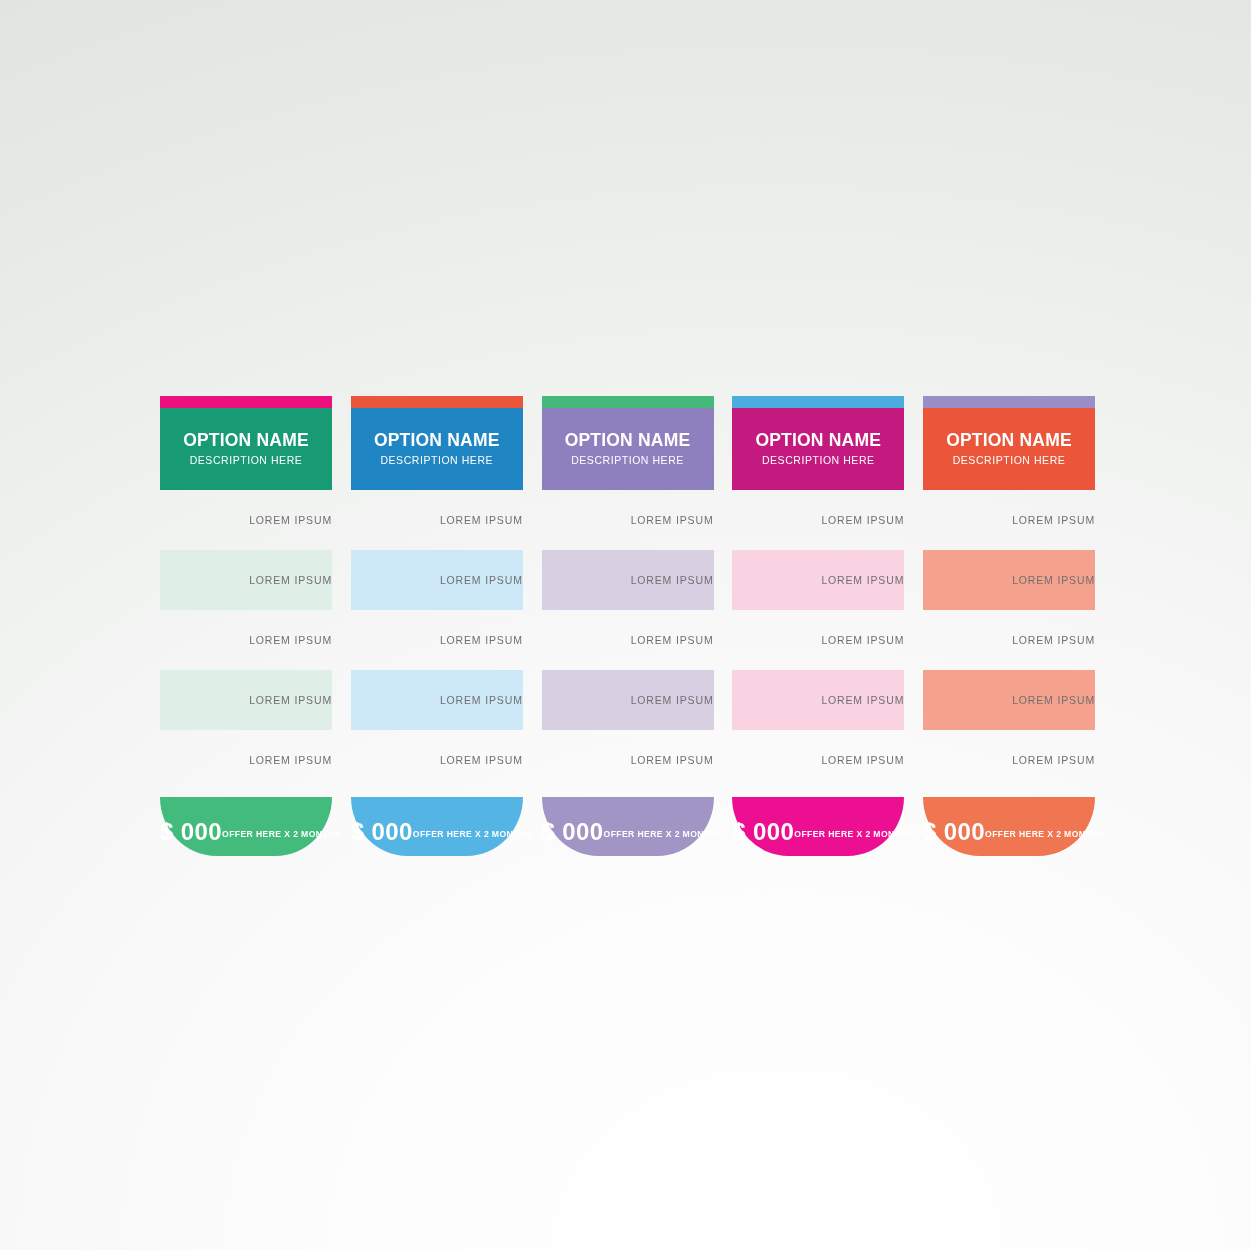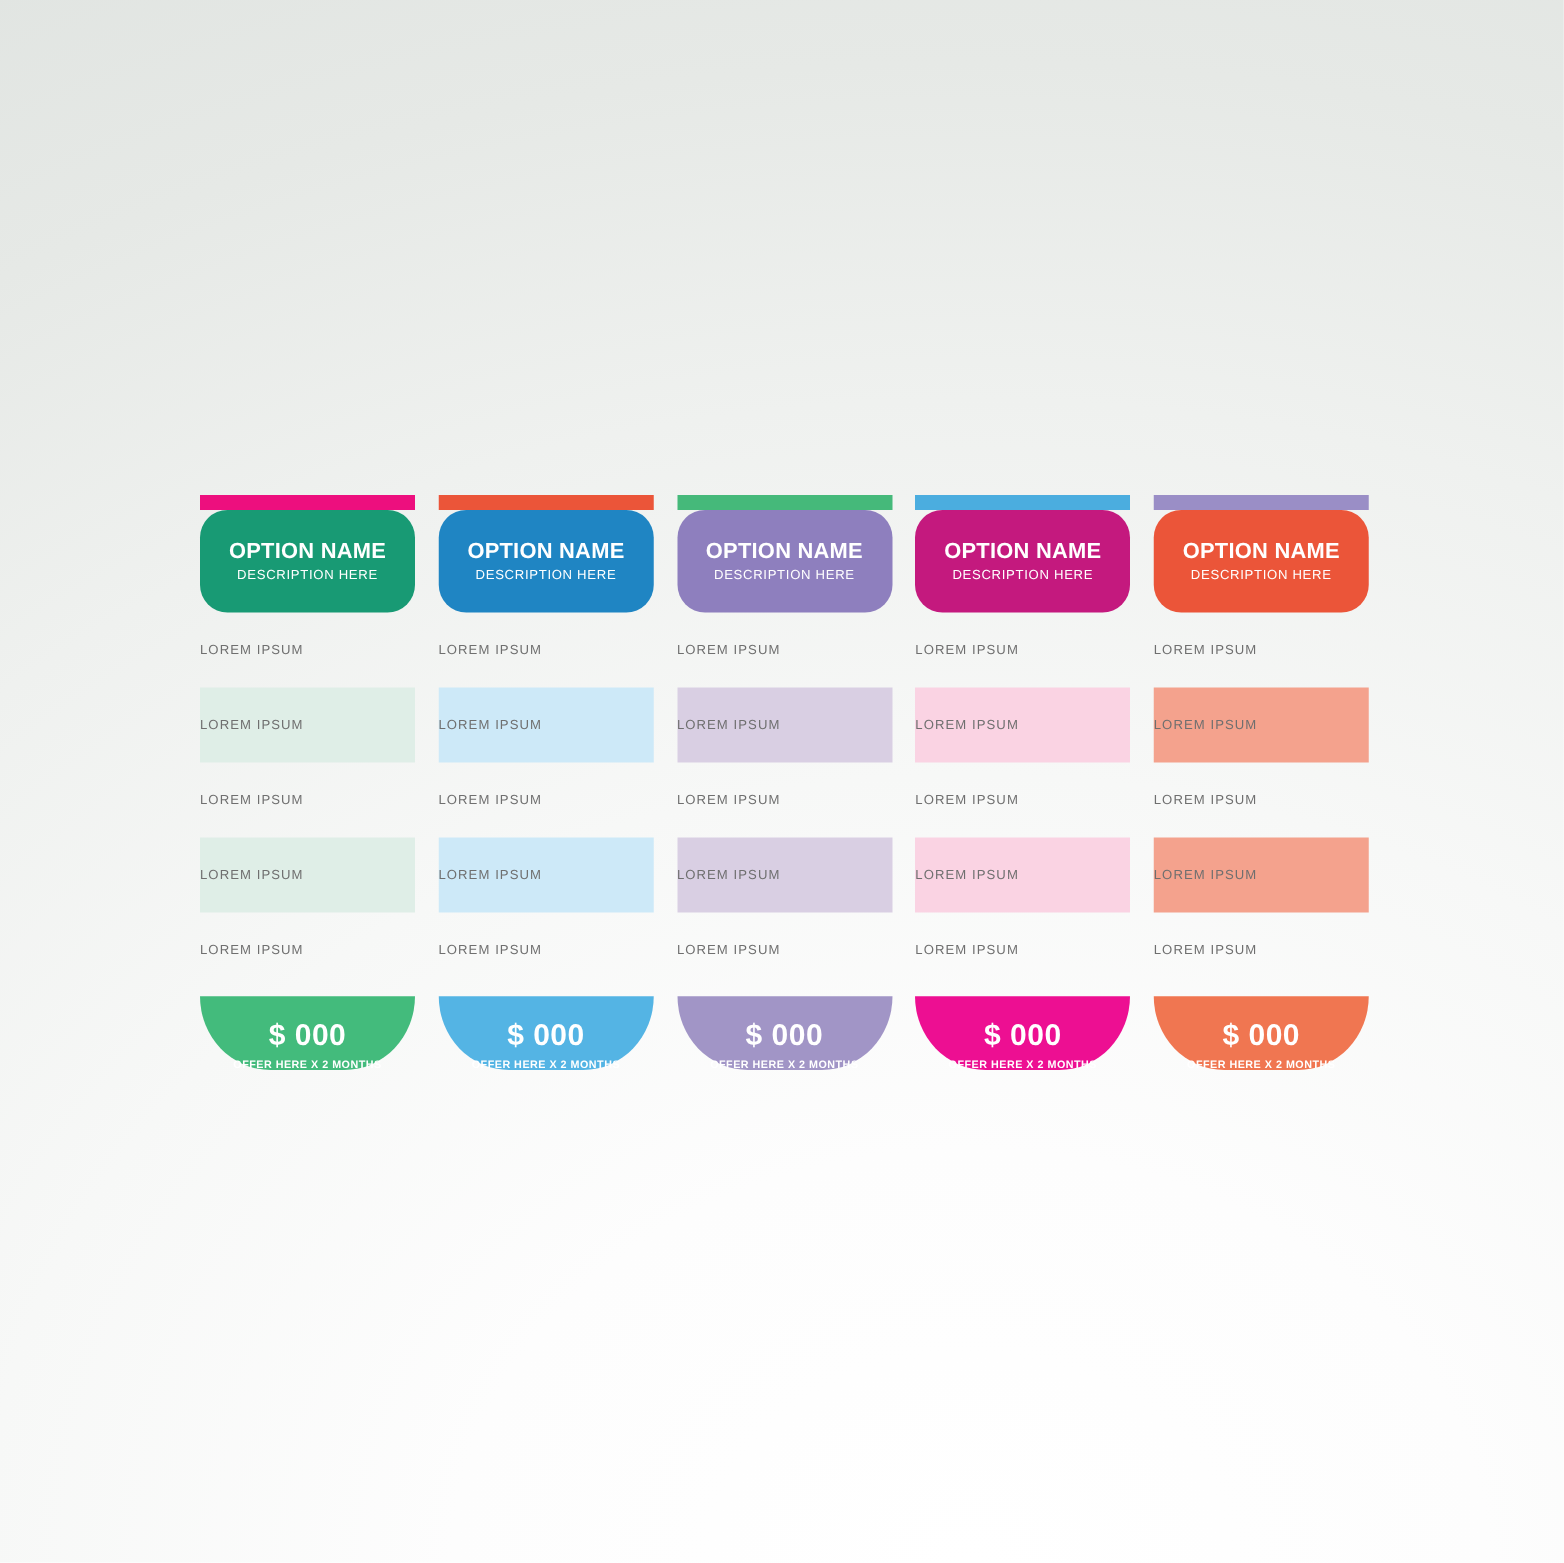--- a/index.html
+++ b/index.html
@@ -58,21 +58,20 @@
   
   .col-header {
     width: 100%;
     height: 82px;
     flex: 0 0 82px;
     display: flex;
     flex-direction: column;
     align-items: center;
     justify-content: center;
     box-sizing: border-box;
-    border-radius: 22px;
   }
   .col-title {
     color: #ffffff;
     font-size: 17.5px;
     font-weight: bold;
     letter-spacing: 0.2px;
     line-height: 1.1;
     text-align: center;
     margin: 0 0 5px 0;
     white-space: nowrap;
@@ -93,44 +92,44 @@
     width: 100%;
     display: flex;
     flex-direction: column;
     padding-top: 0;
   }
   .feature-row {
     width: 100%;
     height: 60px;
     display: flex;
     align-items: center;
-    justify-content: flex-start;
+    justify-content: flex-end;
     box-sizing: border-box;
   }
   .feature-row.plain {
     background: transparent;
   }
   .feature-label {
     font-size: 10.5px;
     color: #6f6f6f;
     letter-spacing: 0.85px;
     white-space: nowrap;
     text-align: center;
   }
 
   
   .price-footer {
     width: 100%;
     height: 90px;
     margin-top: 7px;
     border-radius: 0 0 86px 86px / 0 0 90px 90px;
     display: flex;
-    flex-direction: column;
+    flex-direction: row;
     align-items: center;
-    justify-content: flex-end;
+    justify-content: space-between;
     padding-top: 16px;
     box-sizing: border-box;
   }
   .price-amount {
     color: #ffffff;
     font-size: 24px;
     font-weight: bold;
     letter-spacing: 0.4px;
     line-height: 1;
     margin: 0 0 6px 0;

